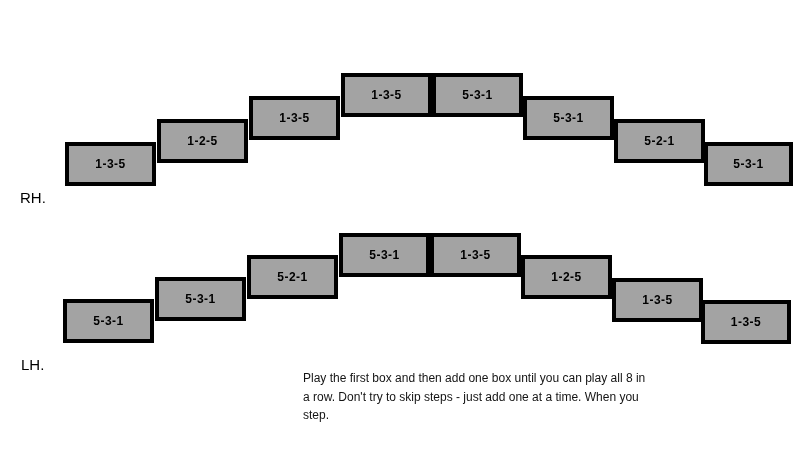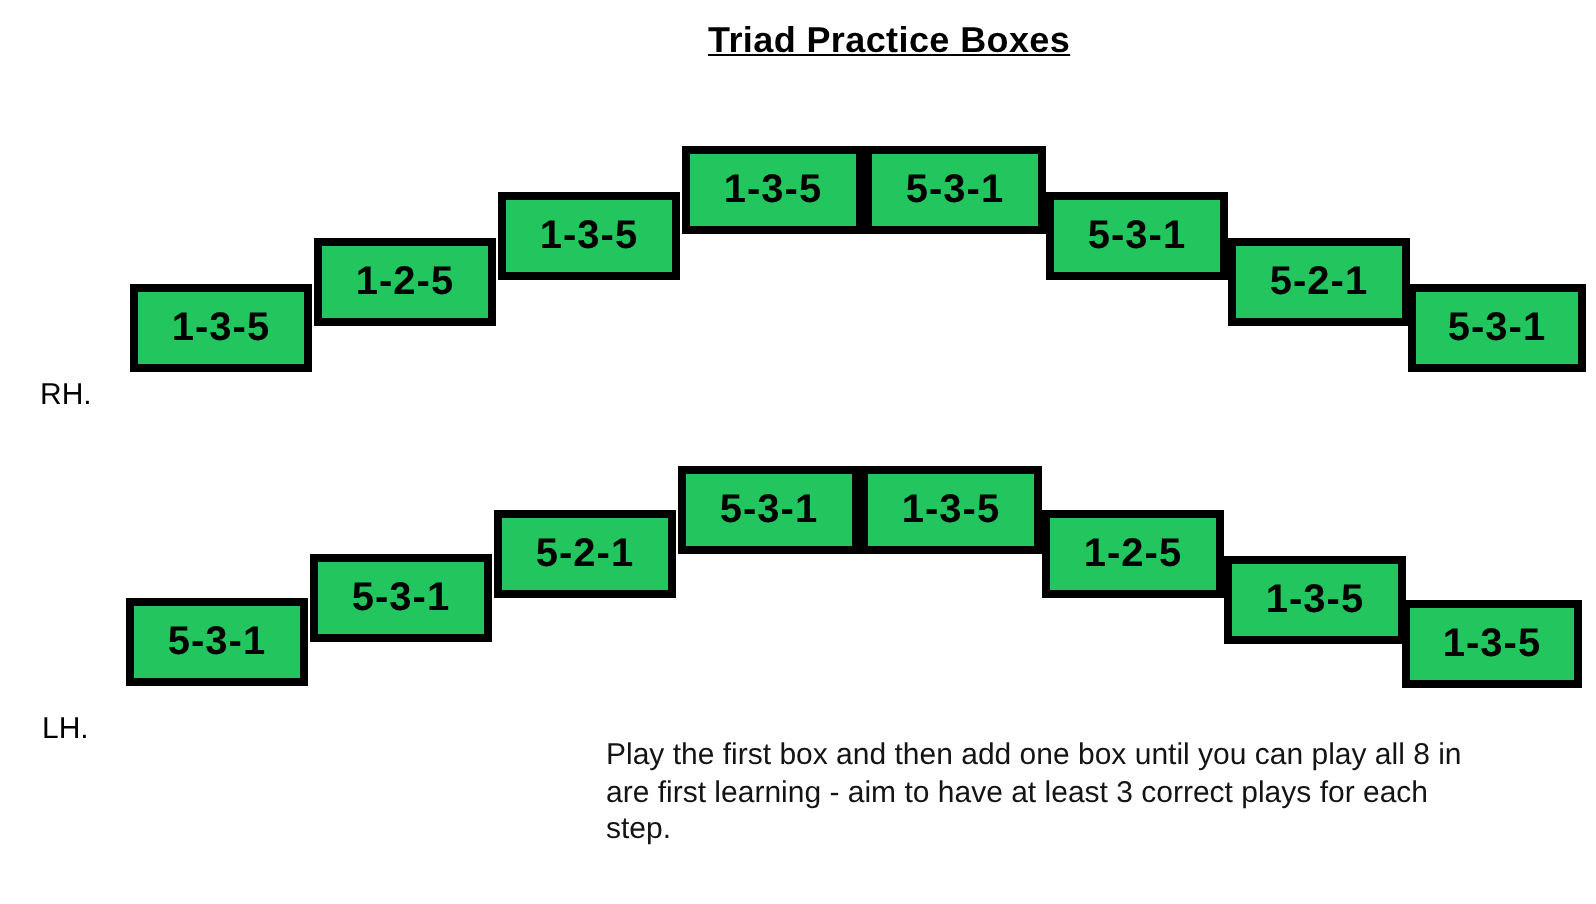--- a/index.html
+++ b/index.html
@@ -25,39 +25,39 @@
     text-decoration: underline;
     white-space: nowrap;
     letter-spacing: 0.2px;
   }
   .pbox {
     position: absolute;
     width: 91px;
     height: 44px;
     box-sizing: border-box;
     border: 4px solid #000000;
-    background: #22c55e;
+    background: #a3a3a3;
     display: flex;
     align-items: center;
     justify-content: center;
-    font-size: 20px;
+    font-size: 12px;
     font-weight: bold;
     letter-spacing: 0.5px;
   }
   .row-label {
     position: absolute;
     font-size: 15px;
     font-weight: normal;
     white-space: nowrap;
   }
   .instructions {
     position: absolute;
     left: 303px;
     top: 369px;
-    font-size: 15px;
+    font-size: 12px;
     line-height: 18.5px;
     color: #141414;
   }
   .instructions .line {
     white-space: nowrap;
   }
 
   
   .rh-1 { left: 65px;  top: 142px; }
   .rh-2 { left: 157px; top: 119px; }
@@ -79,21 +79,20 @@
   .lh-8 { left: 701px; top: 300px; width: 90px; }
 
   .rh-label { left: 20px; top: 189px; }
   .lh-label { left: 21px; top: 356px; }
 </style>
 </head>
 <body>
 
 <div id="canvas">
 
-  <div class="page-title">Triad Practice Boxes</div>
 
   <div>
     <div class="pbox rh-1">1-3-5</div>
     <div class="pbox rh-2">1-2-5</div>
     <div class="pbox rh-3">1-3-5</div>
     <div class="pbox rh-4">1-3-5</div>
     <div class="pbox rh-5">5-3-1</div>
     <div class="pbox rh-6">5-3-1</div>
     <div class="pbox rh-7">5-2-1</div>
     <div class="pbox rh-8">5-3-1</div>
@@ -107,17 +106,17 @@
     <div class="pbox lh-4">5-3-1</div>
     <div class="pbox lh-5">1-3-5</div>
     <div class="pbox lh-6">1-2-5</div>
     <div class="pbox lh-7">1-3-5</div>
     <div class="pbox lh-8">1-3-5</div>
     <div class="row-label lh-label">LH.</div>
   </div>
 
   <div class="instructions">
     <div class="line">Play the first box and then add one box until you can play all 8 in</div>
-    <div class="line">are first learning - aim to have at least 3 correct plays for each</div>
+    <div class="line">a row. Don't try to skip steps - just add one at a time. When you</div>
     <div class="line">step.</div>
   </div>
 
 </div>
 
 </body></html>

